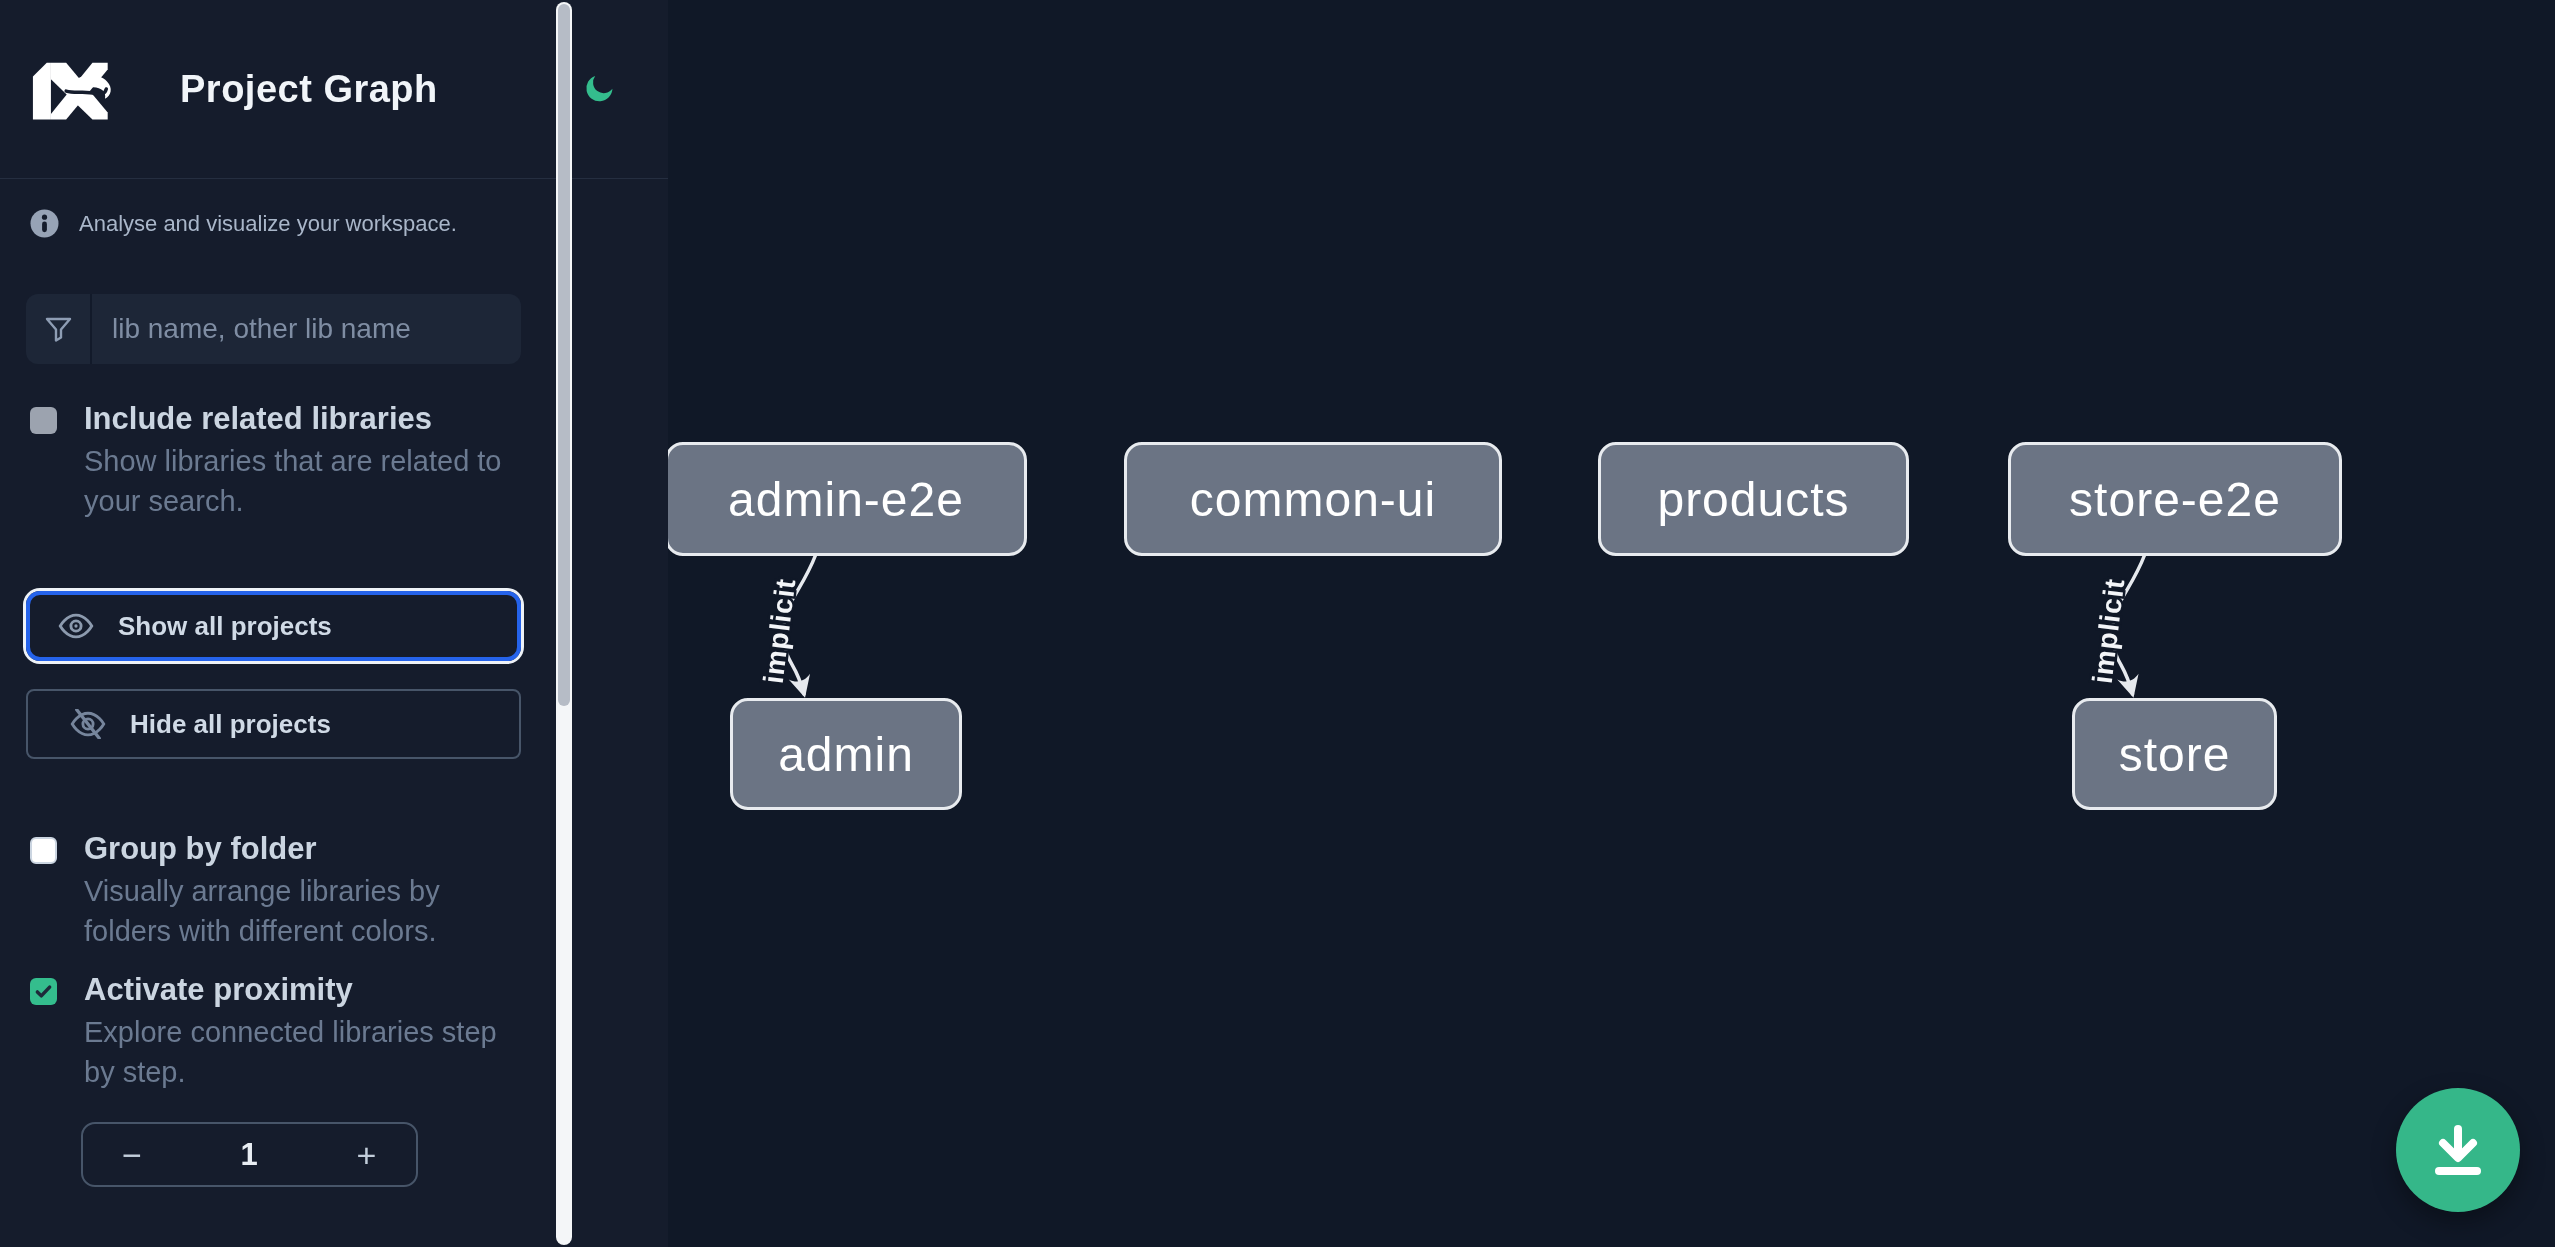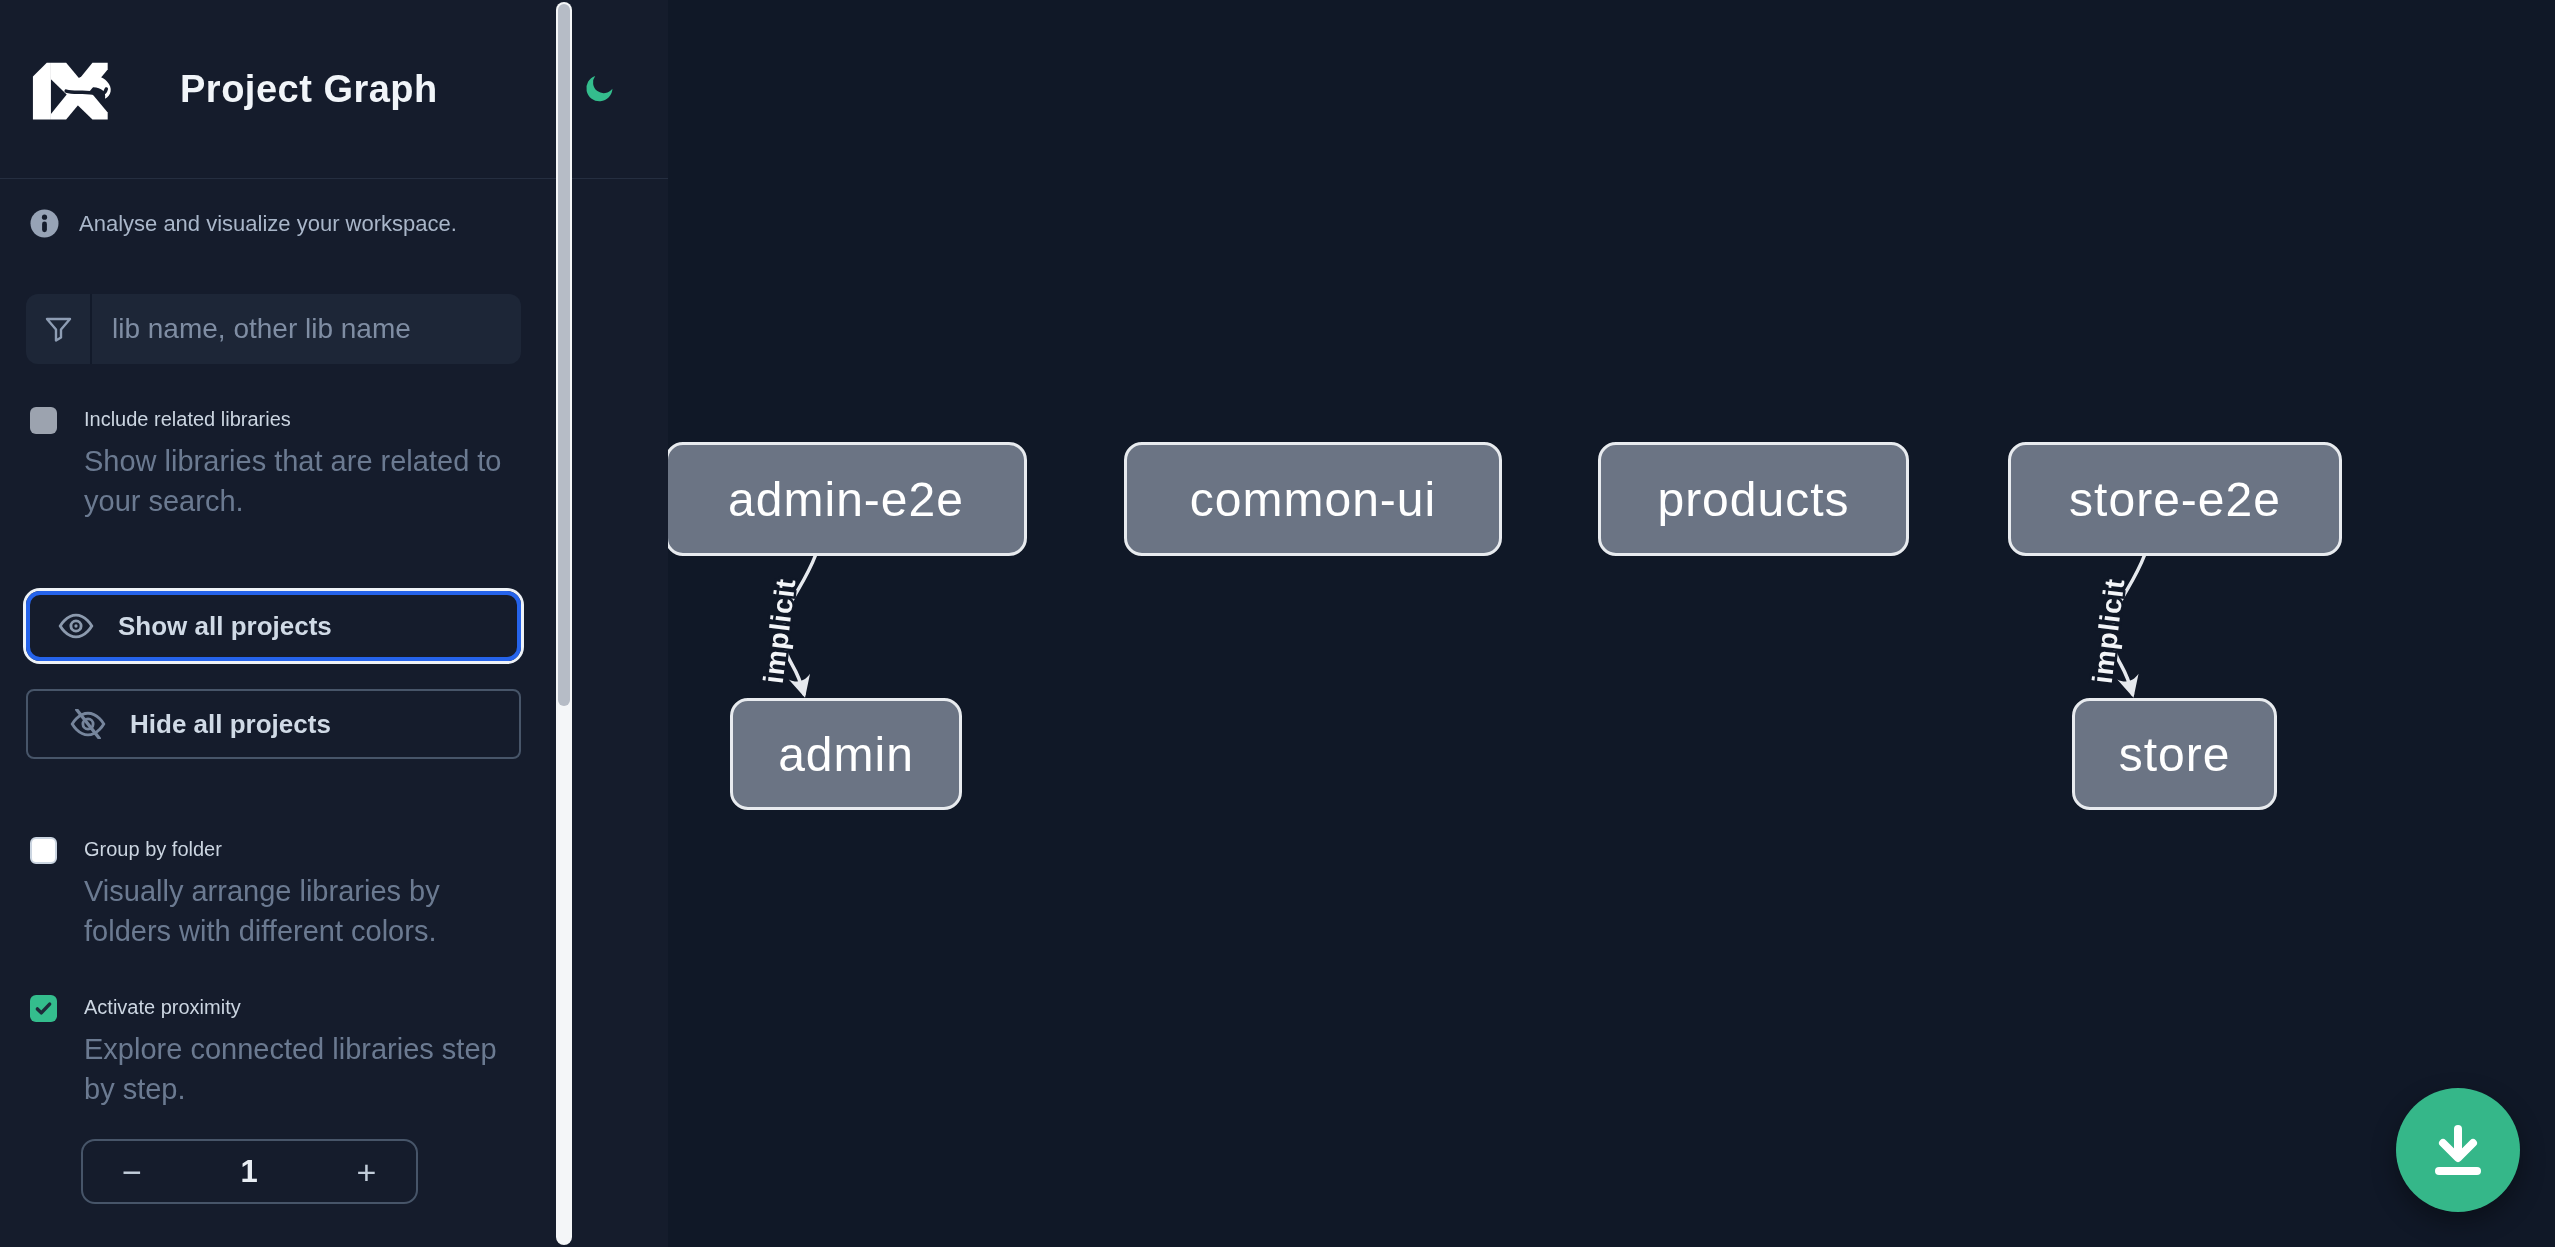--- a/index.html
+++ b/index.html
@@ -70,21 +70,21 @@
 
   .opt-row { display: flex; margin: 40px 26px 0 30px; }
   .cb {
     flex: none; width: 27px; height: 27px; border-radius: 6px; margin-top: 3px;
     cursor: pointer; display: flex; align-items: center; justify-content: center;
   }
   .cb.gray  { background: #9ca3af; }
   .cb.white { background: #ffffff; border: 2px solid #cbd5e1; }
   .cb.green { background: #34bd8d; }
   .opt-texts { margin-left: 27px; }
-  .opt-label { font-size: 20px; font-weight: 400; color: #cbd5e1; line-height: 30px; cursor: pointer; }
+  .opt-label { font-size: 31px; font-weight: 700; color: #cbd5e1; line-height: 30px; cursor: pointer; }
   .opt-desc  { font-size: 29px; color: #6b7a91; line-height: 40px; margin-top: 7px; white-space: pre-line; width: 440px; }
 
   .sb-btn {
     display: flex; align-items: center; gap: 24px;
     margin-left: 26px; width: 495px; height: 70px;
     padding: 0 0 0 42px; border-radius: 14px; cursor: pointer;
     background: transparent; border: 2px solid #475569;
     font-family: "Liberation Sans", sans-serif;
     font-size: 26px; font-weight: 700; color: #d0dae6;
   }
@@ -222,21 +222,21 @@
 
   <div class="opt-row" style="margin-top:75px;">
     <span class="cb white"></span>
     <div class="opt-texts">
       <div class="opt-label">Group by folder</div>
       <div class="opt-desc">Visually arrange libraries by
 folders with different colors.</div>
     </div>
   </div>
 
-  <div class="opt-row" style="margin-top:41px;">
+  <div class="opt-row" style="margin-top:24px;">
     <span class="cb green">
       <svg width="21" height="21" viewBox="0 0 24 24">
         <path d="M5 12.5 l4.5 4.5 L19 7" stroke="#1e2a3a" stroke-width="4" fill="none" stroke-linecap="round" stroke-linejoin="round"></path>
       </svg>
     </span>
     <div class="opt-texts">
       <div class="opt-label">Activate proximity</div>
       <div class="opt-desc">Explore connected libraries step
 by step.</div>
     </div>

